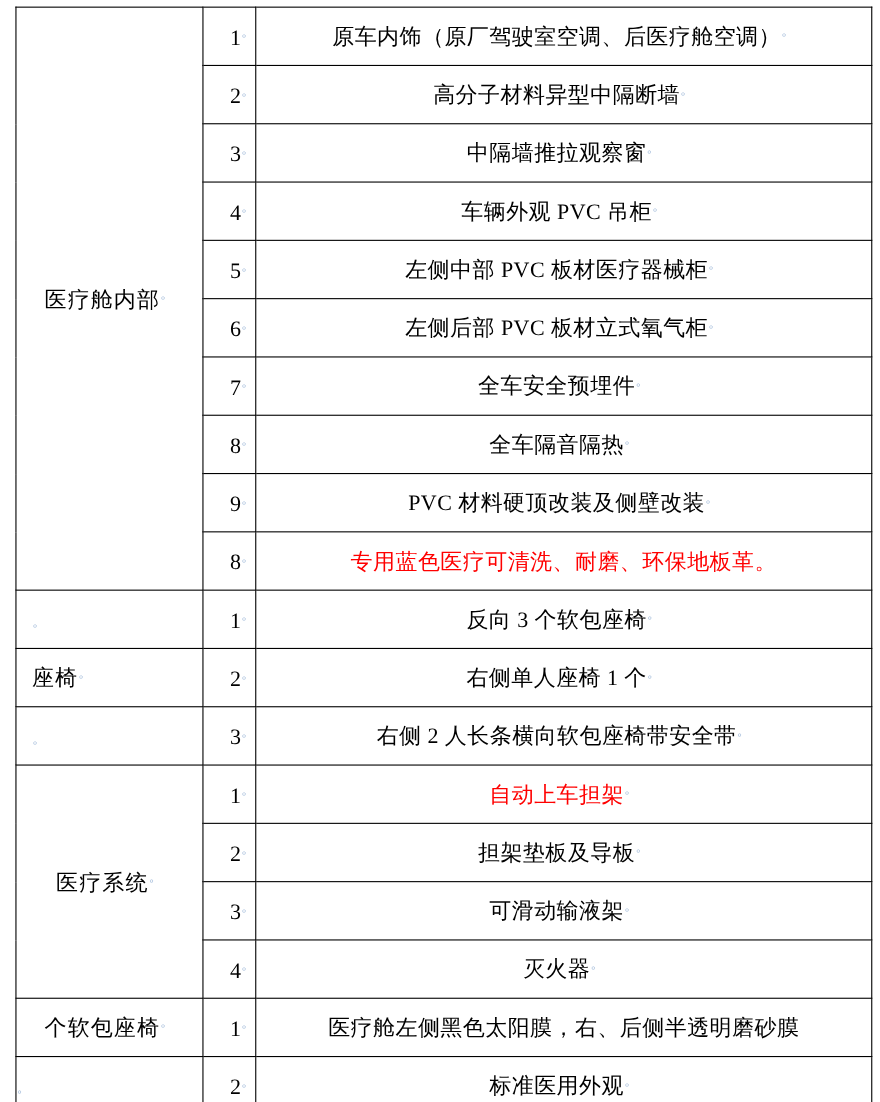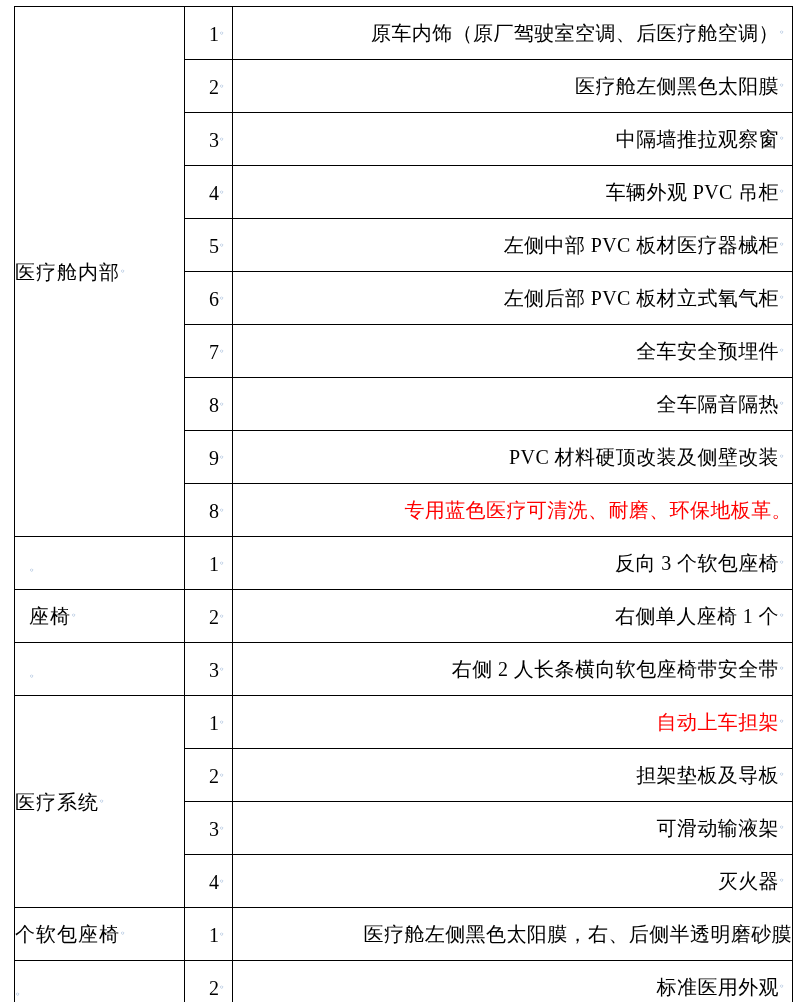--- a/index.html
+++ b/index.html
@@ -31,35 +31,36 @@
     border: 1px solid #000000;
     padding: 0;
     vertical-align: middle;
     height: 52px;
   }
   col.c-cat { width: 170px; }
   col.c-num { width: 48px; }
   col.c-txt { width: 560px; }
 
   .cat-cell {
+    text-align: center;
     font-size: 20px;
     letter-spacing: 1px;
   }
   .cat-cell.left-pad {
     text-align: left;
     padding-left: 14px;
   }
   .num-cell {
     text-align: right;
     padding-right: 7px;
     font-size: 20px;
     font-family: "Liberation Serif", "DejaVu Serif", serif;
   }
   .txt-cell {
-    text-align: right;
+    text-align: center;
     padding-left: 10px;
     font-size: 20px;
     letter-spacing: 0.4px;
   }
   .red {
     color: #ff0000;
   }
   .mark {
     color: #9ab5d6;
     font-size: 13px;
@@ -97,21 +98,21 @@
         </td>
         <td class="txt-cell">
           <span>原车内饰（原厂驾驶室空调、后医疗舱空调）</span><span class="mark">。</span>
         </td>
       </tr>
       <tr>
         <td class="num-cell">
           <span>2</span><span class="mark">。</span>
         </td>
         <td class="txt-cell">
-          <span>医疗舱左侧黑色太阳膜</span><span class="mark">。</span>
+          <span>高分子材料异型中隔断墙</span><span class="mark">。</span>
         </td>
       </tr>
       <tr>
         <td class="num-cell">
           <span>3</span><span class="mark">。</span>
         </td>
         <td class="txt-cell">
           <span>中隔墙推拉观察窗</span><span class="mark">。</span>
         </td>
       </tr>

